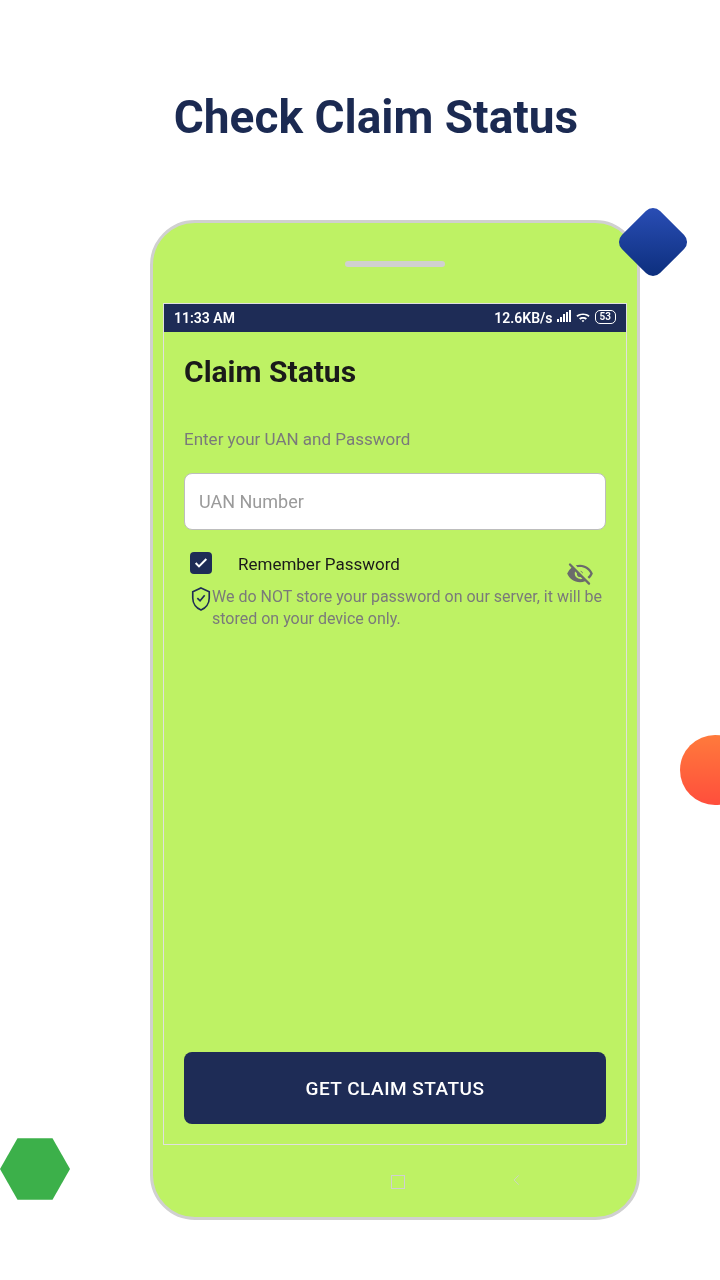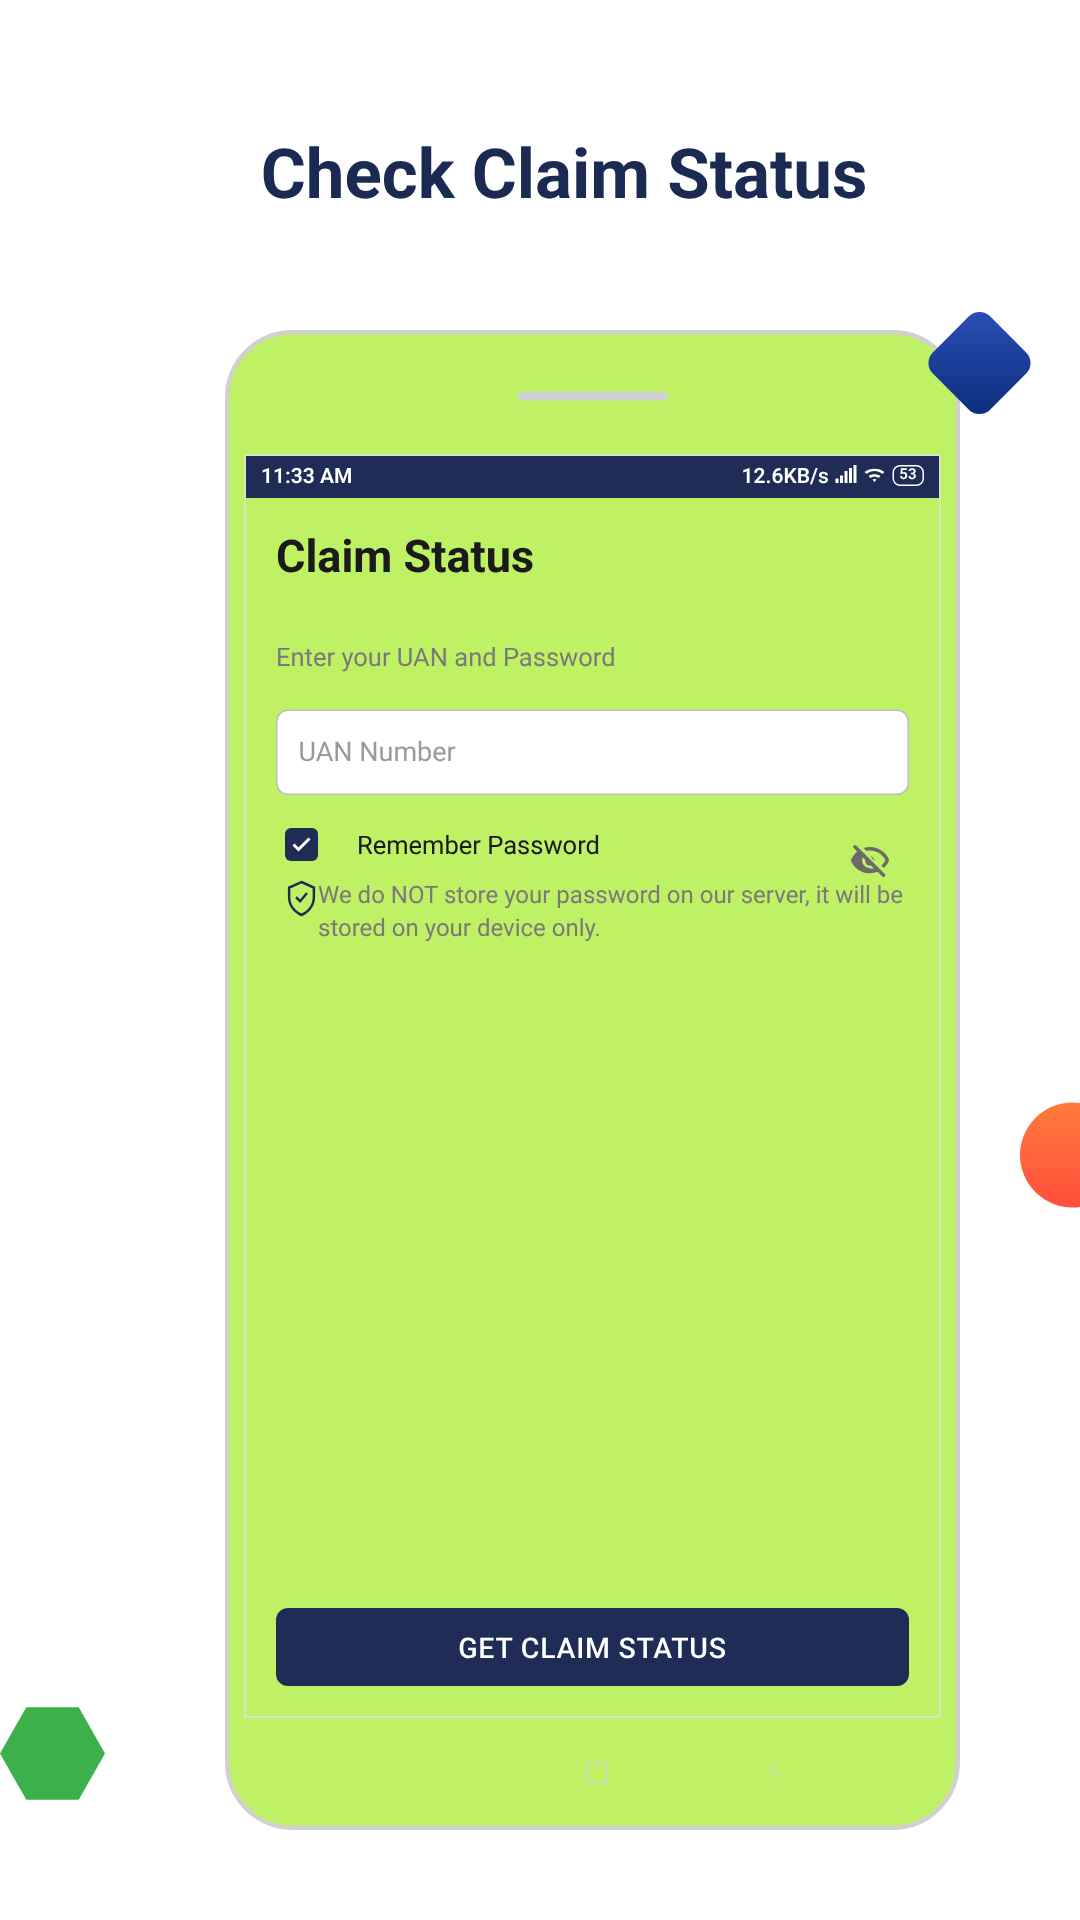--- a/index.html
+++ b/index.html
@@ -196,21 +196,21 @@
       stroke-width: 1.8;
     }
     .info-text {
       font-size: 16px;
       color: #7a7a7a;
       line-height: 1.35;
     }
     .submit-button {
       margin-top: auto;
       width: 100%;
-      height: 52px;
+      height: 72px;
       background: #1e2c56;
       color: #ffffff;
       border: none;
       border-radius: 8px;
       font-size: 19px;
       font-weight: 500;
       letter-spacing: 0.5px;
       cursor: pointer;
     }
     .nav-bar {

